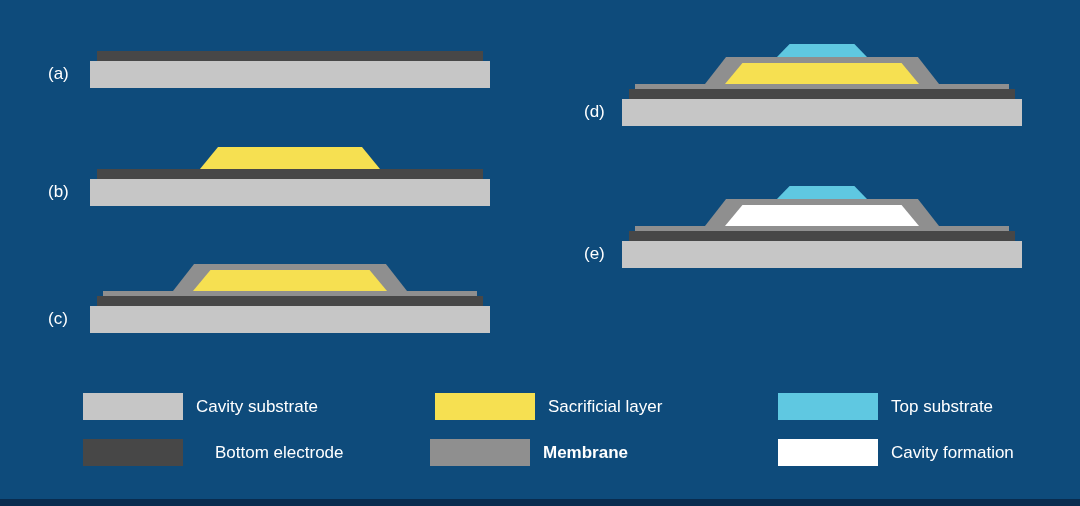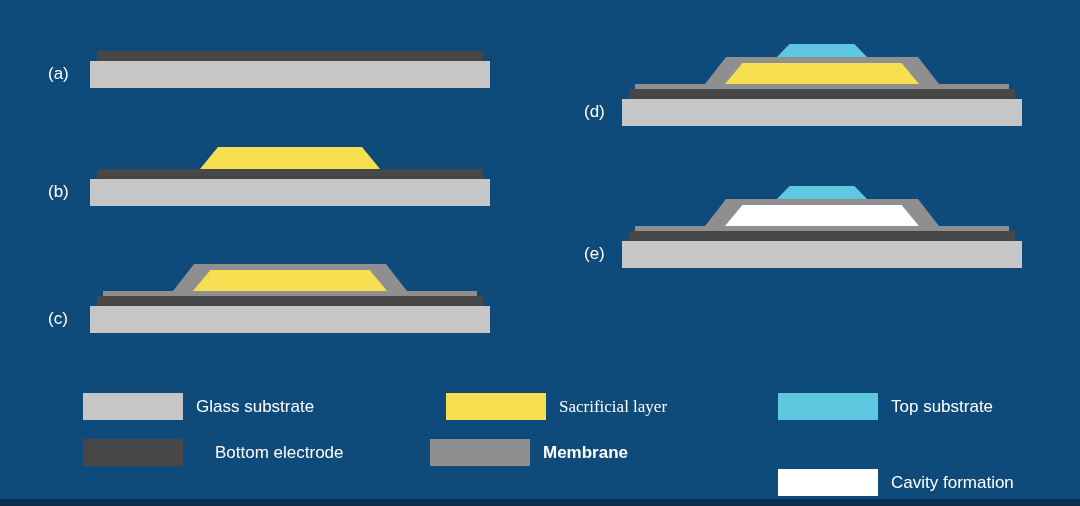--- a/index.html
+++ b/index.html
@@ -81,24 +81,24 @@
   .sw-membrane  { background: var(--membrane, #8f8f8f); }
   .sw-telec     { background: var(--top-electrode, #5fc8e1); }
   .sw-cavity    { background: var(--cavity, #ffffff); }
   .legend-label {
     color: var(--text, #ffffff);
     font-size: 17px;
     white-space: nowrap;
   }
   #lg-0 { left: 83px;  top: 393px; }
   #lg-1 { left: 83px;  top: 439px; gap: 32px; }
-  #lg-2 { left: 446px; top: 393px; font-family: Liberation Serif, serif; }
+  #lg-2 { left: 435px; top: 393px; }
   #lg-3 { left: 430px; top: 439px; font-weight: bold; }
   #lg-4 { left: 778px; top: 393px; }
-  #lg-5 { left: 778px; top: 439px; margin-top: 30px; }
+  #lg-5 { left: 778px; top: 439px; }
 
   .footer-strip {
     position: absolute;
     left: 0; right: 0; bottom: 0;
     height: 7px;
     background: var(--footer-strip, #092c4f);
   }
 </style>
 </head>
 <body>
@@ -148,21 +148,21 @@
       <div class="bump-inner fill-white"></div>
     </div>
     <div class="layer mstrip"></div>
     <div class="layer belectrode"></div>
     <div class="layer substrate"></div>
   </div>
   <div class="step-label" id="label-e">(e)</div>
 
   <div class="legend-item" id="lg-0">
     <span class="swatch sw-glass"></span>
-    <span class="legend-label">Glass substrate</span>
+    <span class="legend-label">Cavity substrate</span>
   </div>
   <div class="legend-item" id="lg-1">
     <span class="swatch sw-belec"></span>
     <span class="legend-label">Bottom electrode</span>
   </div>
   <div class="legend-item" id="lg-2">
     <span class="swatch sw-sacr"></span>
     <span class="legend-label">Sacrificial layer</span>
   </div>
   <div class="legend-item" id="lg-3">

